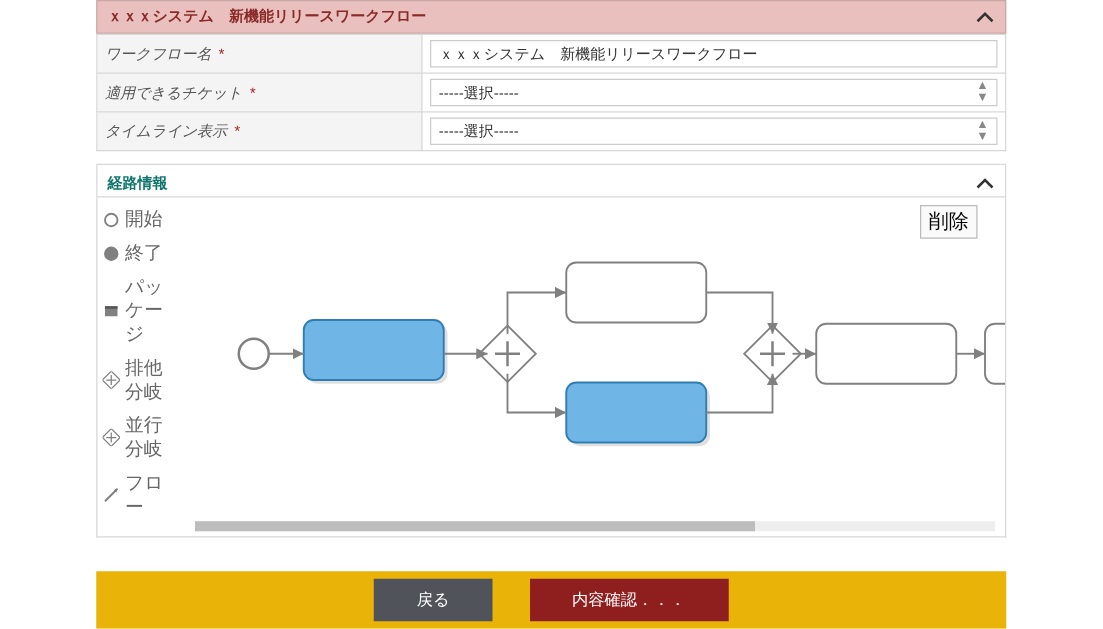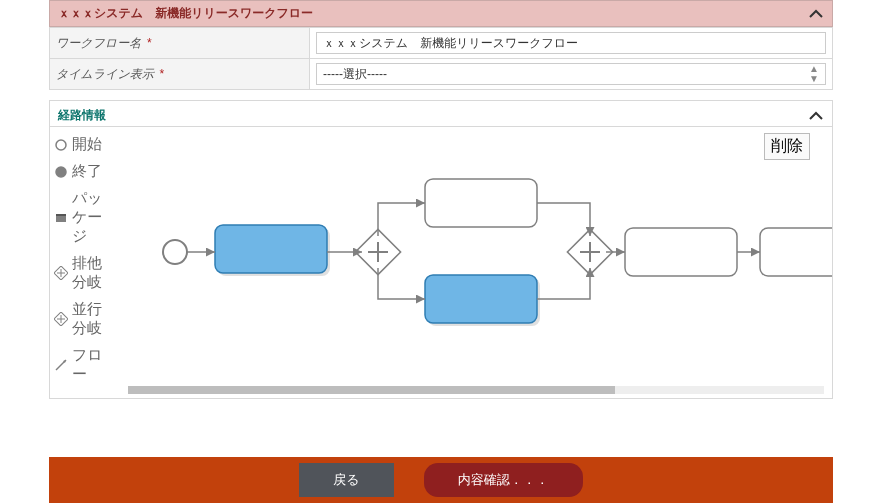--- a/index.html
+++ b/index.html
@@ -1,61 +1,70 @@
 <!DOCTYPE html>
 <html><head>
 <meta charset="utf-8">
 <style>
   * { box-sizing: border-box; }
   body { margin: 0; font-family: "Hiragino Sans","Meiryo",Arial,sans-serif; font-size: 12px; background: #fff; color: #333; }
-  .page { width: 784px; height: 503px; margin: 0 auto; position: relative; }
+  .page { width: 728px; height: 503px; margin: 0 auto; position: relative; }
   .accordion-head { background: #e9c0be; border: 1px solid #c9a9a7; padding: 4px 8px; font-weight: bold; color: #8a2a28; display: flex; justify-content: space-between; align-items: center; }
   .accordion-head .chev { width: 16px; height: 16px; display: flex; align-items: center; justify-content: center; }
   .form-table { width: 100%; border-collapse: collapse; }
   .form-table td { border: 1px solid #d8d8d8; padding: 4px 6px; vertical-align: middle; }
   .form-table td.label { width: 260px; background: #f4f4f4; color: #555; font-style: italic; }
   .req { color: #b02020; margin-left: 2px; }
   .field { width: 100%; height: 22px; border: 1px solid #ccc; padding: 0 6px; background: #fff; font-size: 12px; color: #333; }
   .select-like { display: flex; justify-content: space-between; align-items: center; }
   .select-like .ud { color: #888; font-size: 10px; line-height: 1; }
   .section-head { border: 1px solid #d8d8d8; padding: 6px 8px 2px; font-weight: bold; color: #0f766e; display: flex; justify-content: space-between; align-items: center; margin-top: 10px; }
   .section-head .chev { width: 16px; height: 16px; display: flex; align-items: center; justify-content: center; }
   .route-area { border: 1px solid #d8d8d8; border-top: none; height: 272px; position: relative; display: flex; }
   .delete-btn { position: absolute; top: 6px; right: 22px; border: 1px solid #bbb; background: #fafafa; padding: 2px 6px; cursor: pointer; font-size: 16px; }
   .palette { width: 70px; border-right: none; padding: 4px 2px; }
   .pal-item { display: flex; align-items: center; gap: 4px; padding: 4px 2px; color: #666; cursor: pointer; font-size: 15px; }
   .pal-item svg { width: 14px; height: 14px; flex: 0 0 14px; }
   .canvas { flex: 1; position: relative; overflow: hidden; }
   .canvas svg { position: absolute; left: 0; top: 0; }
   .hscroll { position: absolute; bottom: 4px; left: 78px; right: 8px; height: 8px; background: #eee; }
   .hscroll .thumb { width: 70%; height: 100%; background: #bdbdbd; }
-  .footer { position: absolute; left: 0; right: 0; bottom: 0; height: 46px; background: #c2410c; display: flex; justify-content: center; align-items: center; gap: 30px; }
+  .footer { position: absolute; left: 0; right: 0; bottom: 0; height: 46px; background: #eab308; display: flex; justify-content: center; align-items: center; gap: 30px; }
   .btn { padding: 8px 34px; border: none; color: #fff; font-size: 13px; cursor: pointer; }
   .btn-back { background: #50545a; }
-  .btn-confirm { background: #8f1f1f; border-radius: 14px; }
+  .btn-confirm { background: #8f1f1f; }
 </style>
 </head>
 <body>
 
 <div class="page">
 
   <div class="accordion-head">
     <span>ｘｘｘシステム　新機能リリースワークフロー</span>
     <span class="chev">
       <svg viewBox="0 0 16 16">
           <path d="M2 11 L8 5 L14 11" fill="none" stroke="#333" stroke-width="2"></path>
         </svg>
     </span>
   </div>
 
   <table class="form-table">
     <tbody id="form-rows">
         <tr>
           <td class="label">ワークフロー名<span class="req"> *</span></td>
           <td><input class="field" type="text" value="ｘｘｘシステム　新機能リリースワークフロー" style=""></td>
+        </tr>
+        <tr>
+          <td class="label">適用できるチケット<span class="req"> *</span></td>
+          <td>
+            <div class="field select-like">
+              <span>-----選択-----</span>
+              <span class="ud">▲<br>▼</span>
+            </div>
+          </td>
         </tr>
         <tr>
           <td class="label">タイムライン表示<span class="req"> *</span></td>
           <td>
             <div class="field select-like">
               <span>-----選択-----</span>
               <span class="ud">▲<br>▼</span>
             </div>
           </td>
         </tr>

